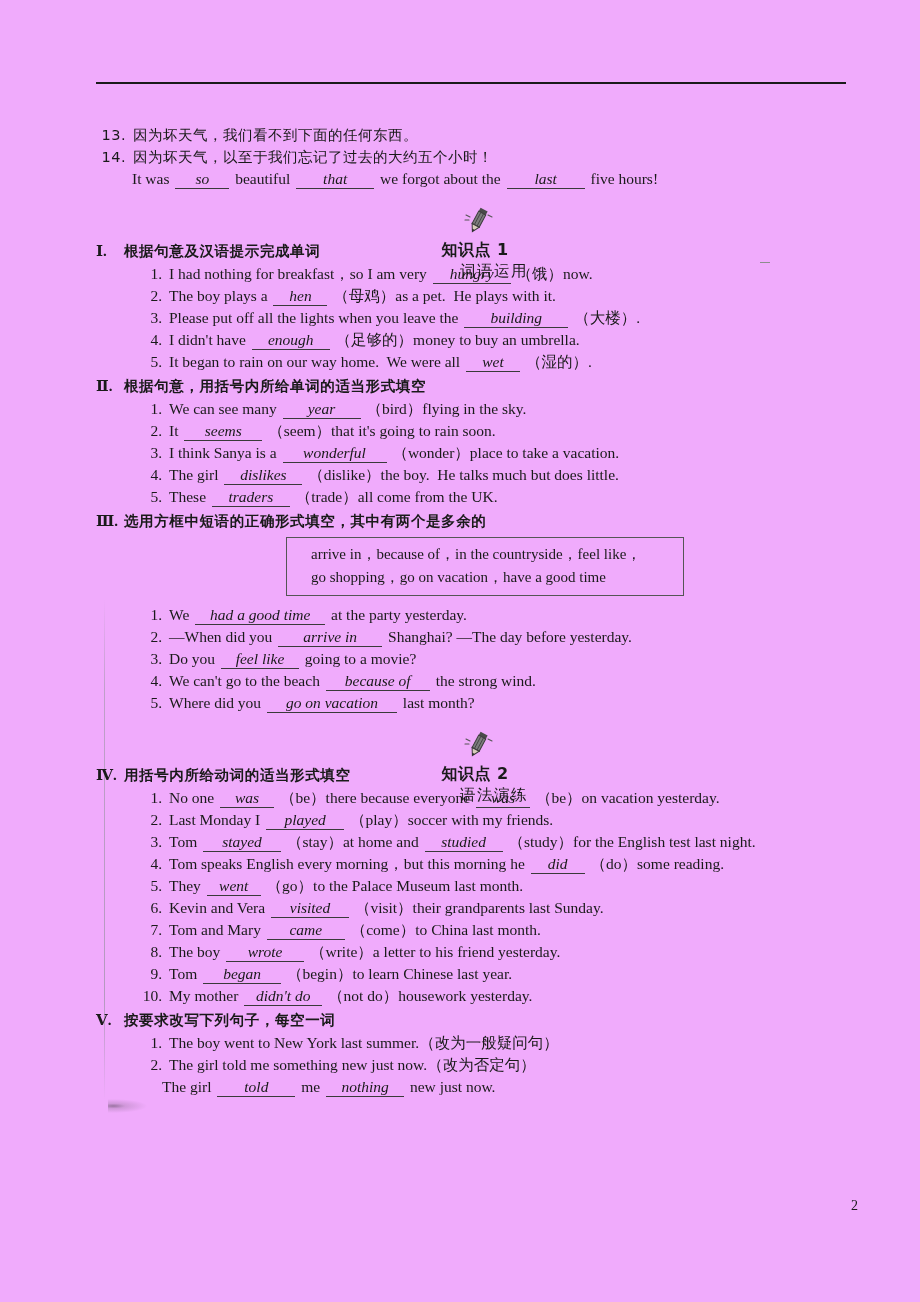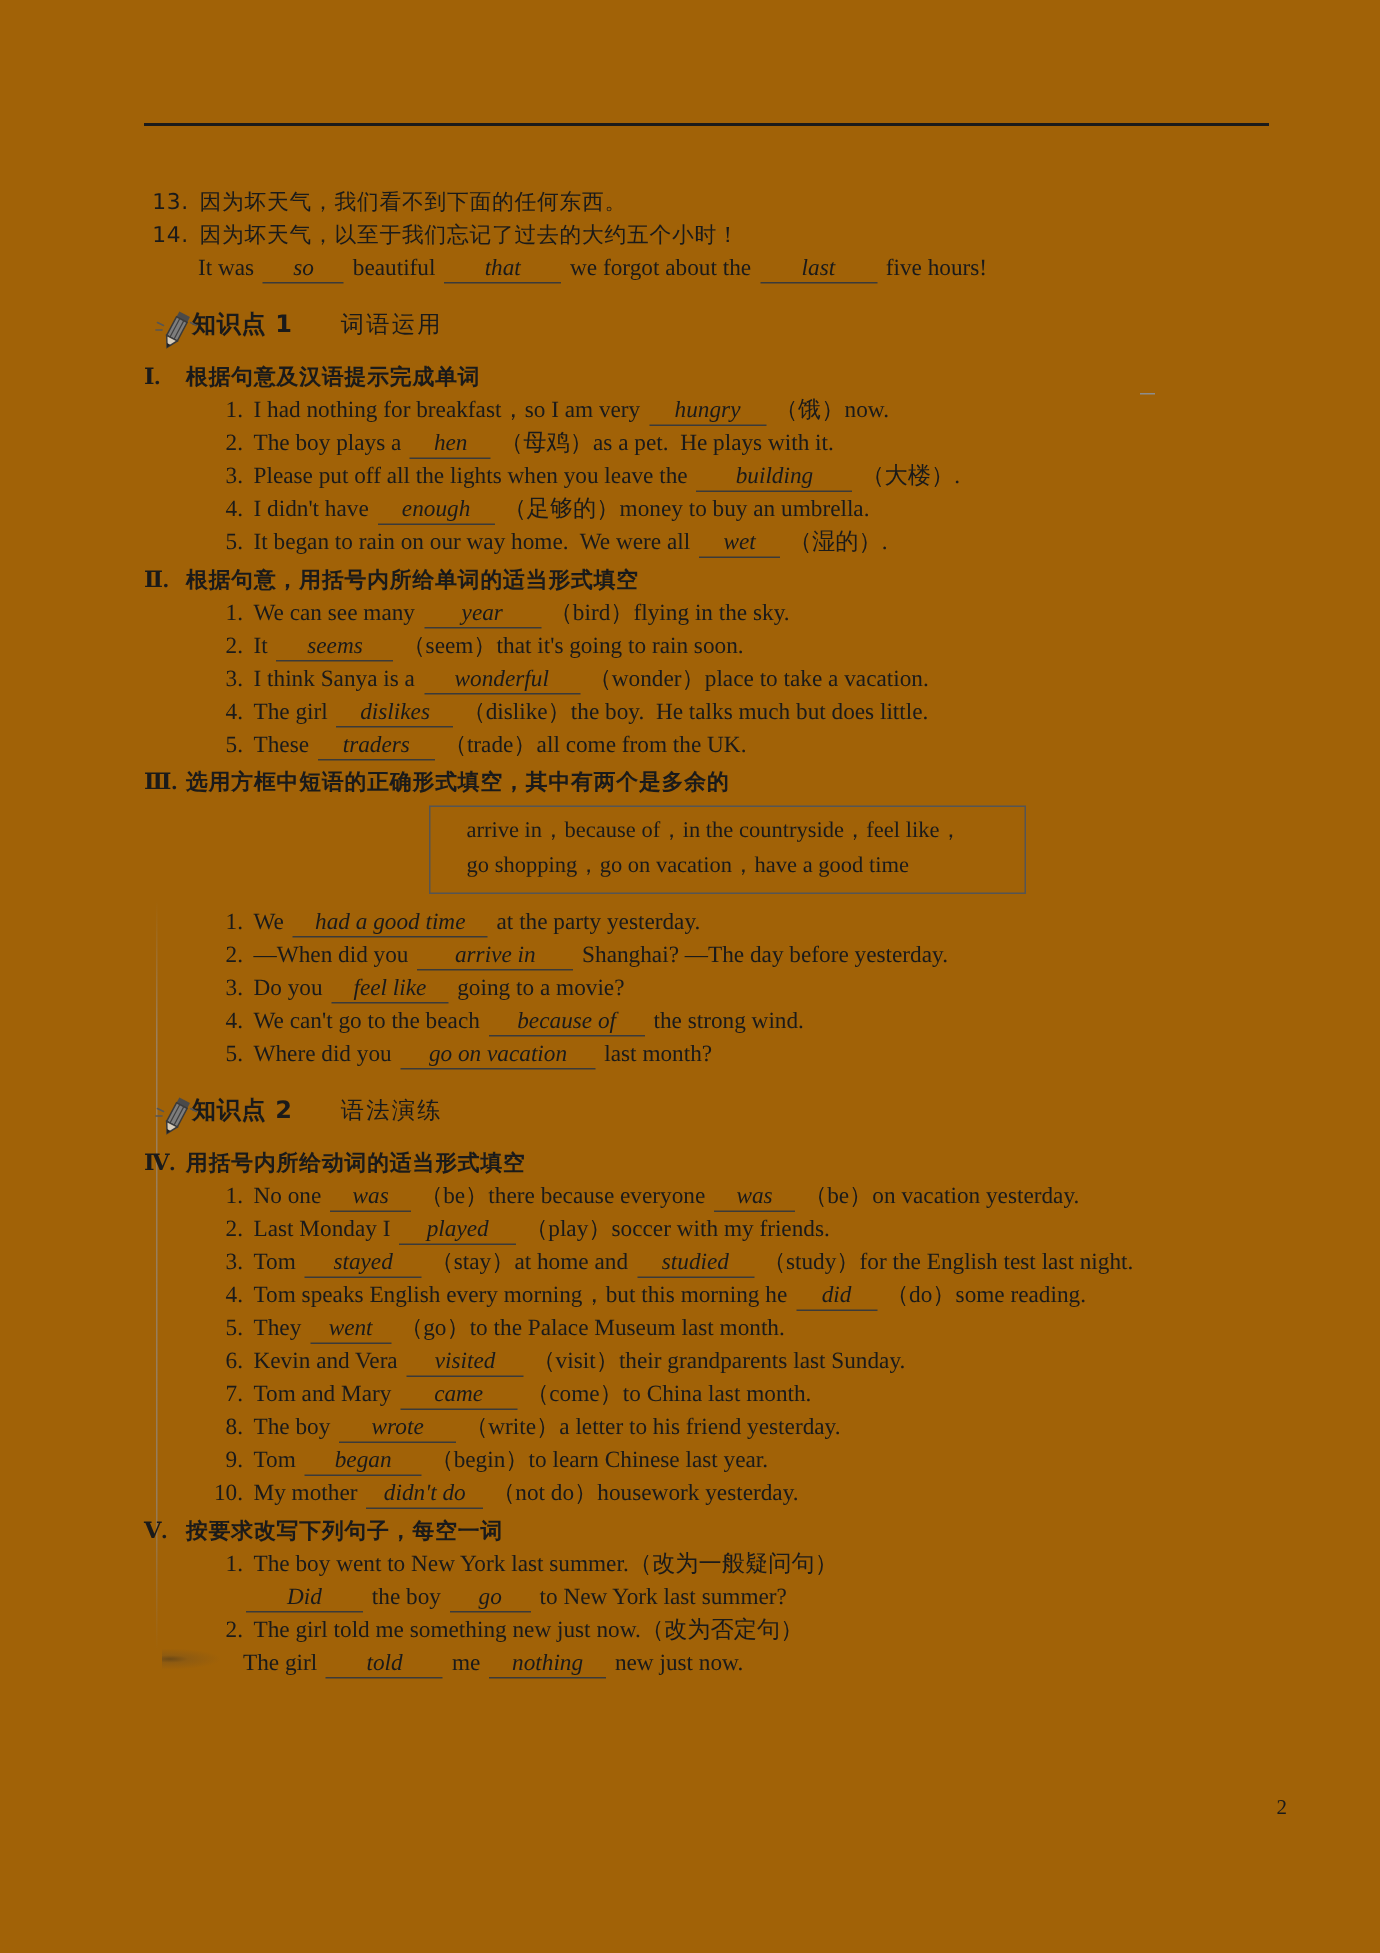--- a/index.html
+++ b/index.html
@@ -13,21 +13,21 @@
     height: 1302px;
     position: relative;
     font-family: "Liberation Serif", "DejaVu Serif", serif;
     color: #1a1a1a;
     overflow: hidden;
   }
 
   .page {
     position: absolute;
     inset: 0;
-    background: #a16207;
+    background: #f0abfc;
   }
 
   
   .scan-line {
     position: absolute;
     left: 104px;
     top: 600px;
     width: 1px;
     height: 500px;
     background: linear-gradient(to bottom, rgba(160,160,165,0) 0%, rgba(150,150,158,0.55) 18%, rgba(140,142,150,0.6) 80%, rgba(160,160,165,0) 100%);
@@ -110,22 +110,24 @@
   }
   .blank.w-sm  { min-width: 42px; }
   .blank.w-md  { min-width: 66px; }
   .blank.w-lg  { min-width: 92px; }
   .blank.w-xl  { min-width: 118px; }
 
   
   .kp-head {
     position: relative;
     display: flex;
+    align-items: center;
     margin: 16px 0 6px 4px;
     height: 30px;
+    flex-direction: column;
   }
   .pencil-ico {
     position: relative;
     width: 34px;
     height: 30px;
     flex: 0 0 34px;
   }
   .kp-title {
     font-family: "DejaVu Sans", "Liberation Sans", sans-serif;
     font-weight: bold;
@@ -283,21 +285,20 @@
         <div class="row indent-1"><span class="num">9.</span><span class="body-text"><span>Tom </span><span class="blank w-md">began</span><span> （begin）to learn Chinese last year.</span></span></div>
         <div class="row indent-1"><span class="num">10.</span><span class="body-text"><span>My mother </span><span class="blank w-md">didn't do</span><span> （not do）housework yesterday.</span></span></div>
       </div>
 
     <div class="roman-head">
       <span class="roman-num">Ⅴ.</span>
       <span class="zh-bold">按要求改写下列句子，每空一词</span>
     </div>
     <div class="group" id="sec5">
         <div class="row indent-1"><span class="num">1.</span><span class="body-text"><span>The boy went to New York last summer.（改为一般疑问句）</span></span></div>
-        <div class="row indent-2"><span class="body-text"><span class="blank w-md">Did</span><span> the boy </span><span class="blank w-sm">go</span><span> to New York last summer?</span></span></div>
         <div class="row indent-1"><span class="num">2.</span><span class="body-text"><span>The girl told me something new just now.（改为否定句）</span></span></div>
         <div class="row indent-2"><span class="body-text"><span>The girl </span><span class="blank w-md">told</span><span> me </span><span class="blank w-md">nothing</span><span> new just now.</span></span></div>
       </div>
 
   </div>
 
   <div class="page-num">2</div>
 </div>
 
 </body></html>

